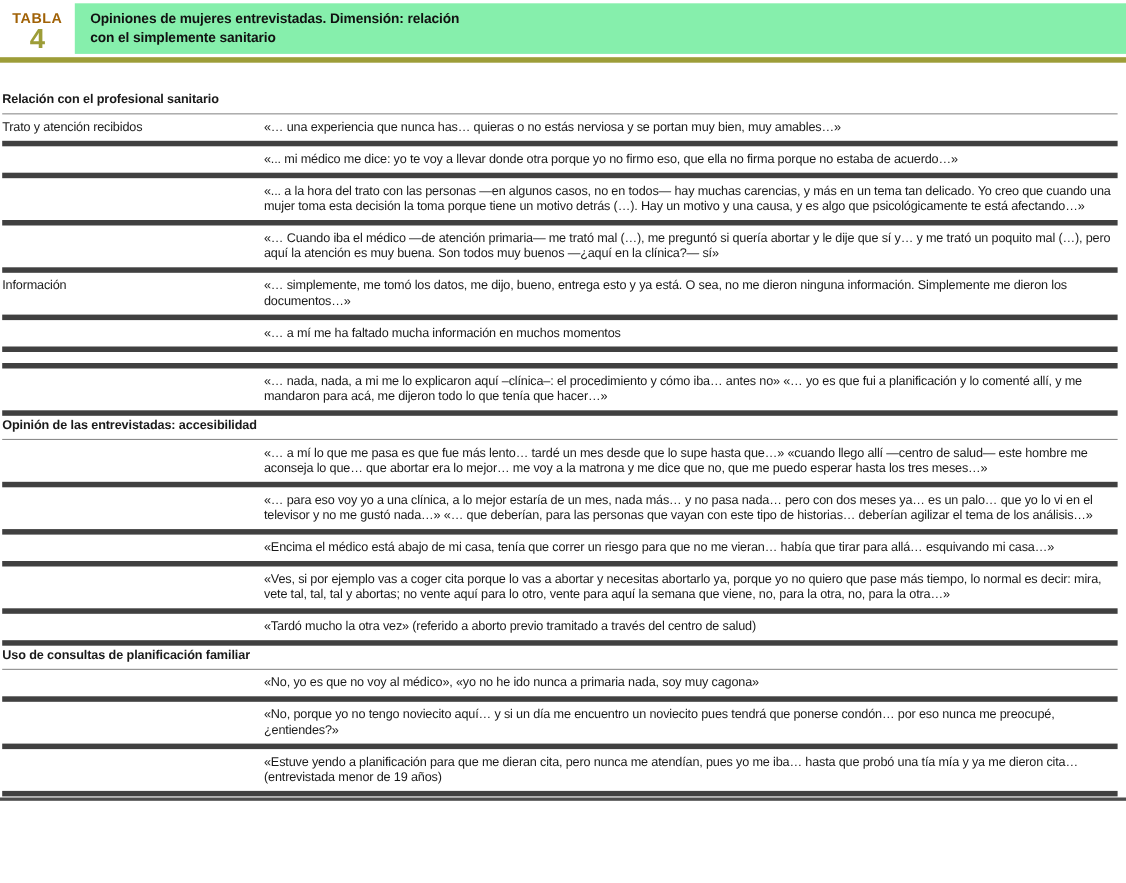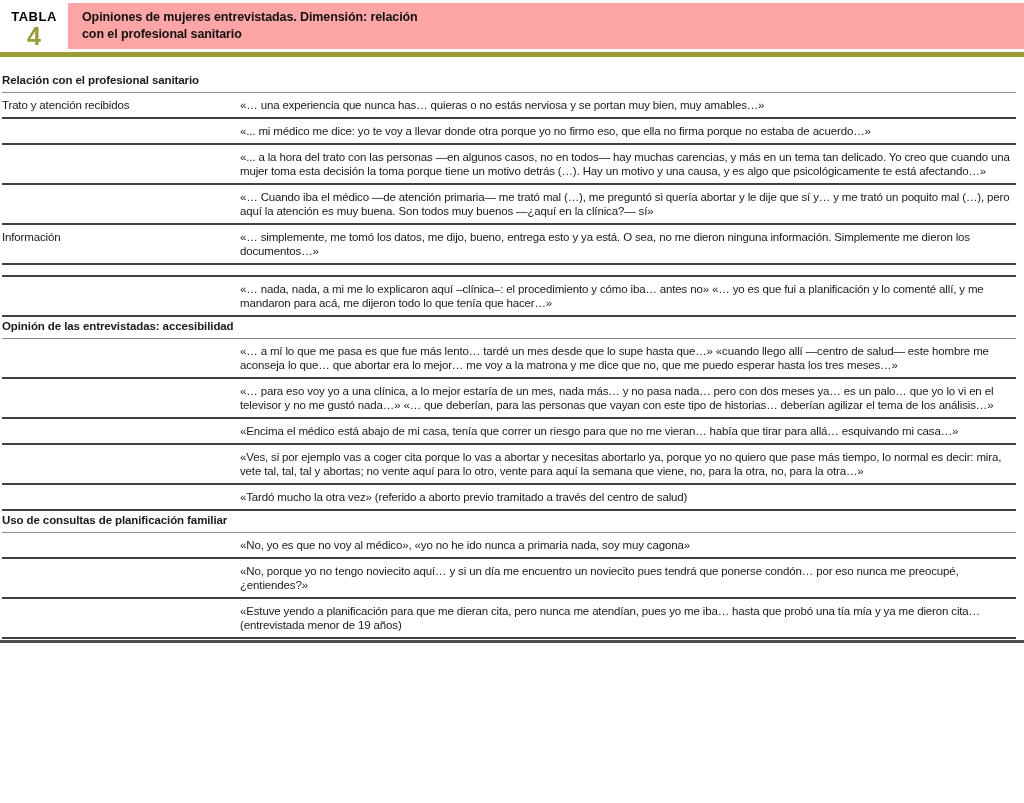--- a/index.html
+++ b/index.html
@@ -26,64 +26,64 @@
   .tbl-badge {
     width: 68px;
     background: #ffffff;
     text-align: center;
     padding-top: 7px;
   }
   .tbl-badge-label {
     font-size: 13px;
     font-weight: bold;
     letter-spacing: 0.5px;
-    color: #000000;
+    color: #a16207;
     line-height: 1.05;
   }
   .tbl-badge-num {
     font-size: 25px;
     font-weight: bold;
     color: #9d9d38;
     line-height: 1.0;
   }
   .tbl-banner {
     flex: 1;
-    background: #fca5a5;
+    background: #86efac;
     display: flex;
     align-items: center;
     padding: 6px 14px;
     min-height: 34px;
   }
   .tbl-title {
     font-size: 12.5px;
     font-weight: bold;
     line-height: 1.35;
     color: #111111;
     letter-spacing: -0.1px;
   }
   .olive-rule {
     height: 5px;
     background: #9d9d38;
     margin-top: 3px;
   }
 
   
   main {
-    padding: 14px 8px 0 2px;
+    padding: 25px 8px 0 2px;
   }
   .section-heading {
     font-size: 11.5px;
     font-weight: bold;
     letter-spacing: -0.1px;
     padding: 3px 0 6px 0;
     border-bottom: 1px solid #8c8c8c;
   }
   .row {
     display: flex;
-    border-bottom: 2px solid #404040;
+    border-bottom: 5px solid #404040;
     padding: 5px 0 5px 0;
   }
   .cat {
     width: 238px;
     flex: 0 0 238px;
     font-size: 11.5px;
     letter-spacing: -0.15px;
     line-height: 14px;
     padding-right: 10px;
     box-sizing: border-box;
@@ -111,21 +111,21 @@
 <div class="page">
 
   <header class="tbl-header">
     <div class="tbl-badge">
       <div class="tbl-badge-label">TABLA</div>
       <div class="tbl-badge-num">4</div>
     </div>
     <div class="tbl-banner">
       <div class="tbl-title">
         <span>Opiniones de mujeres entrevistadas. Dimensión: relación</span><br>
-        <span>con el profesional sanitario</span>
+        <span>con el simplemente sanitario</span>
       </div>
     </div>
   </header>
 
   <div class="olive-rule"></div>
 
   <main id="table-body">
       <div class="section-heading">Relación con el profesional sanitario</div>
       <div class="row">
         <div class="cat">Trato y atención recibidos</div>
@@ -139,20 +139,24 @@
         <div class="cat"></div>
         <div class="quote">«... a la hora del trato con las personas —en algunos casos, no en todos— hay muchas carencias, y más en un tema tan delicado. Yo creo que cuando una mujer toma esta decisión la toma porque tiene un motivo detrás (…). Hay un motivo y una causa, y es algo que psicológicamente te está afectando…»</div>
       </div>
       <div class="row">
         <div class="cat"></div>
         <div class="quote">«… Cuando iba el médico —de atención primaria— me trató mal (…), me preguntó si quería abortar y le dije que sí y… y me trató un poquito mal (…), pero aquí la atención es muy buena. Son todos muy buenos —¿aquí en la clínica?— sí»</div>
       </div>
       <div class="row">
         <div class="cat">Información</div>
         <div class="quote">«… simplemente, me tomó los datos, me dijo, bueno, entrega esto y ya está. O sea, no me dieron ninguna información. Simplemente me dieron los documentos…»</div>
+      </div>
+      <div class="row">
+        <div class="cat"></div>
+        <div class="quote">«… a mí me ha faltado mucha información en muchos momentos</div>
       </div>
       <div class="row">
         <div class="cat"></div>
       </div>
       <div class="row">
         <div class="cat"></div>
         <div class="quote">«… nada, nada, a mi me lo explicaron aquí –clínica–: el procedimiento y cómo iba… antes no» «… yo es que fui a planificación y lo comenté allí, y me mandaron para acá, me dijeron todo lo que tenía que hacer…»</div>
       </div>
       <div class="section-heading">Opinión de las entrevistadas: accesibilidad</div>
       <div class="row">

